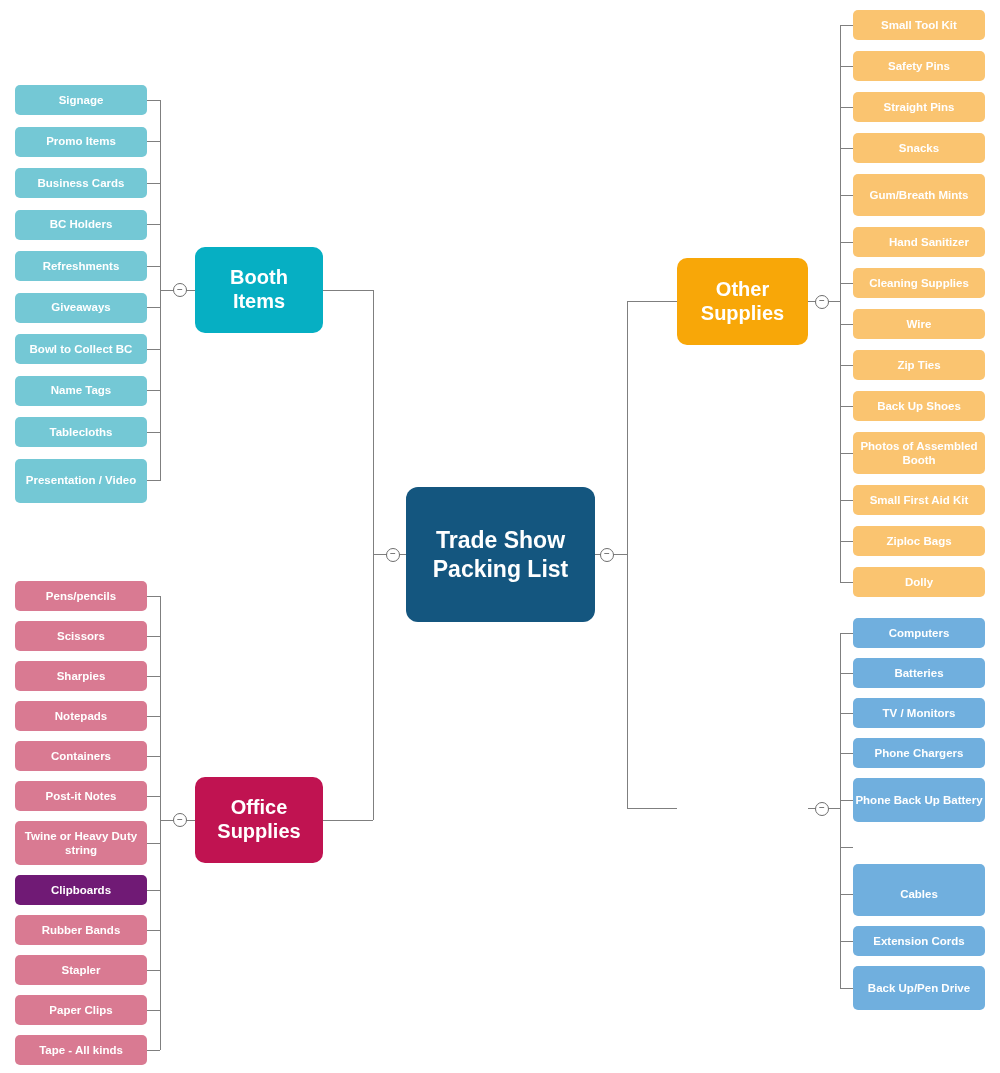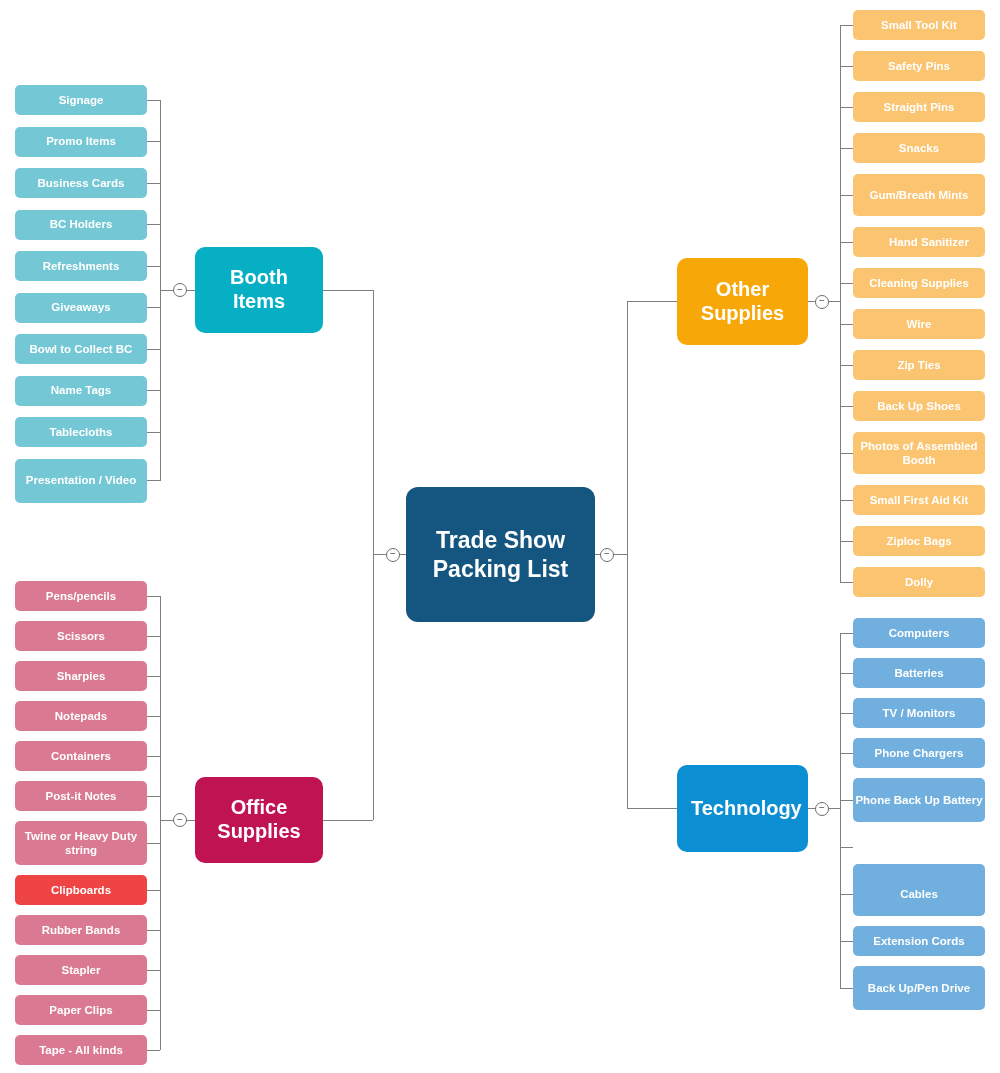--- a/index.html
+++ b/index.html
@@ -94,23 +94,20 @@
 
   <div class="node branch" id="branch-booth" style="left: 195px; top: 247px; width: 128px; height: 86px; background: rgb(6, 175, 195); color: rgb(255, 255, 255);">
     <span class="branch-label">Booth Items</span>
   </div>
   <div class="node branch" id="branch-office" style="left: 195px; top: 777px; width: 128px; height: 86px; background: rgb(192, 19, 81); color: rgb(255, 255, 255);">
     <span class="branch-label">Office Supplies</span>
   </div>
   <div class="node branch" id="branch-other" style="left: 677px; top: 258px; width: 131px; height: 87px; background: rgb(248, 167, 8); color: rgb(255, 255, 255);">
     <span class="branch-label">Other Supplies</span>
   </div>
-  <div class="node branch" id="branch-tech" style="left: 677px; top: 765px; width: 131px; height: 87px; background: rgb(11, 143, 210); color: rgb(255, 255, 255);">
-    <span class="branch-label">Technology</span>
-  </div>
 
   <div id="leaves-booth">
       <div class="leaf" style="left: 15px; top: 85px; width: 132px; height: 30px; background: rgb(116, 200, 213); color: rgb(255, 255, 255);">
         <span class="leaf-label">Signage</span>
       </div>
       <div class="leaf" style="left: 15px; top: 126.5px; width: 132px; height: 30px; background: rgb(116, 200, 213); color: rgb(255, 255, 255);">
         <span class="leaf-label">Promo Items</span>
       </div>
       <div class="leaf" style="left: 15px; top: 168px; width: 132px; height: 30px; background: rgb(116, 200, 213); color: rgb(255, 255, 255);">
         <span class="leaf-label">Business Cards</span>
@@ -152,21 +149,21 @@
       </div>
       <div class="leaf" style="left: 15px; top: 741px; width: 132px; height: 30px; background: rgb(217, 122, 146); color: rgb(255, 255, 255);">
         <span class="leaf-label">Containers</span>
       </div>
       <div class="leaf" style="left: 15px; top: 781px; width: 132px; height: 30px; background: rgb(217, 122, 146); color: rgb(255, 255, 255);">
         <span class="leaf-label">Post-it Notes</span>
       </div>
       <div class="leaf" style="left: 15px; top: 821px; width: 132px; height: 44px; background: rgb(217, 122, 146); color: rgb(255, 255, 255);">
         <span class="leaf-label">Twine or Heavy Duty string</span>
       </div>
-      <div class="leaf" style="left: 15px; top: 875px; width: 132px; height: 30px; background: #ef4444; color: rgb(255, 255, 255);">
+      <div class="leaf" style="left: 15px; top: 875px; width: 132px; height: 30px; background: #701a75; color: rgb(255, 255, 255);">
         <span class="leaf-label">Clipboards</span>
       </div>
       <div class="leaf" style="left: 15px; top: 915px; width: 132px; height: 30px; background: rgb(217, 122, 146); color: rgb(255, 255, 255);">
         <span class="leaf-label">Rubber Bands</span>
       </div>
       <div class="leaf" style="left: 15px; top: 955px; width: 132px; height: 30px; background: rgb(217, 122, 146); color: rgb(255, 255, 255);">
         <span class="leaf-label">Stapler</span>
       </div>
       <div class="leaf" style="left: 15px; top: 995px; width: 132px; height: 30px; background: rgb(217, 122, 146); color: rgb(255, 255, 255);">
         <span class="leaf-label">Paper Clips</span>

